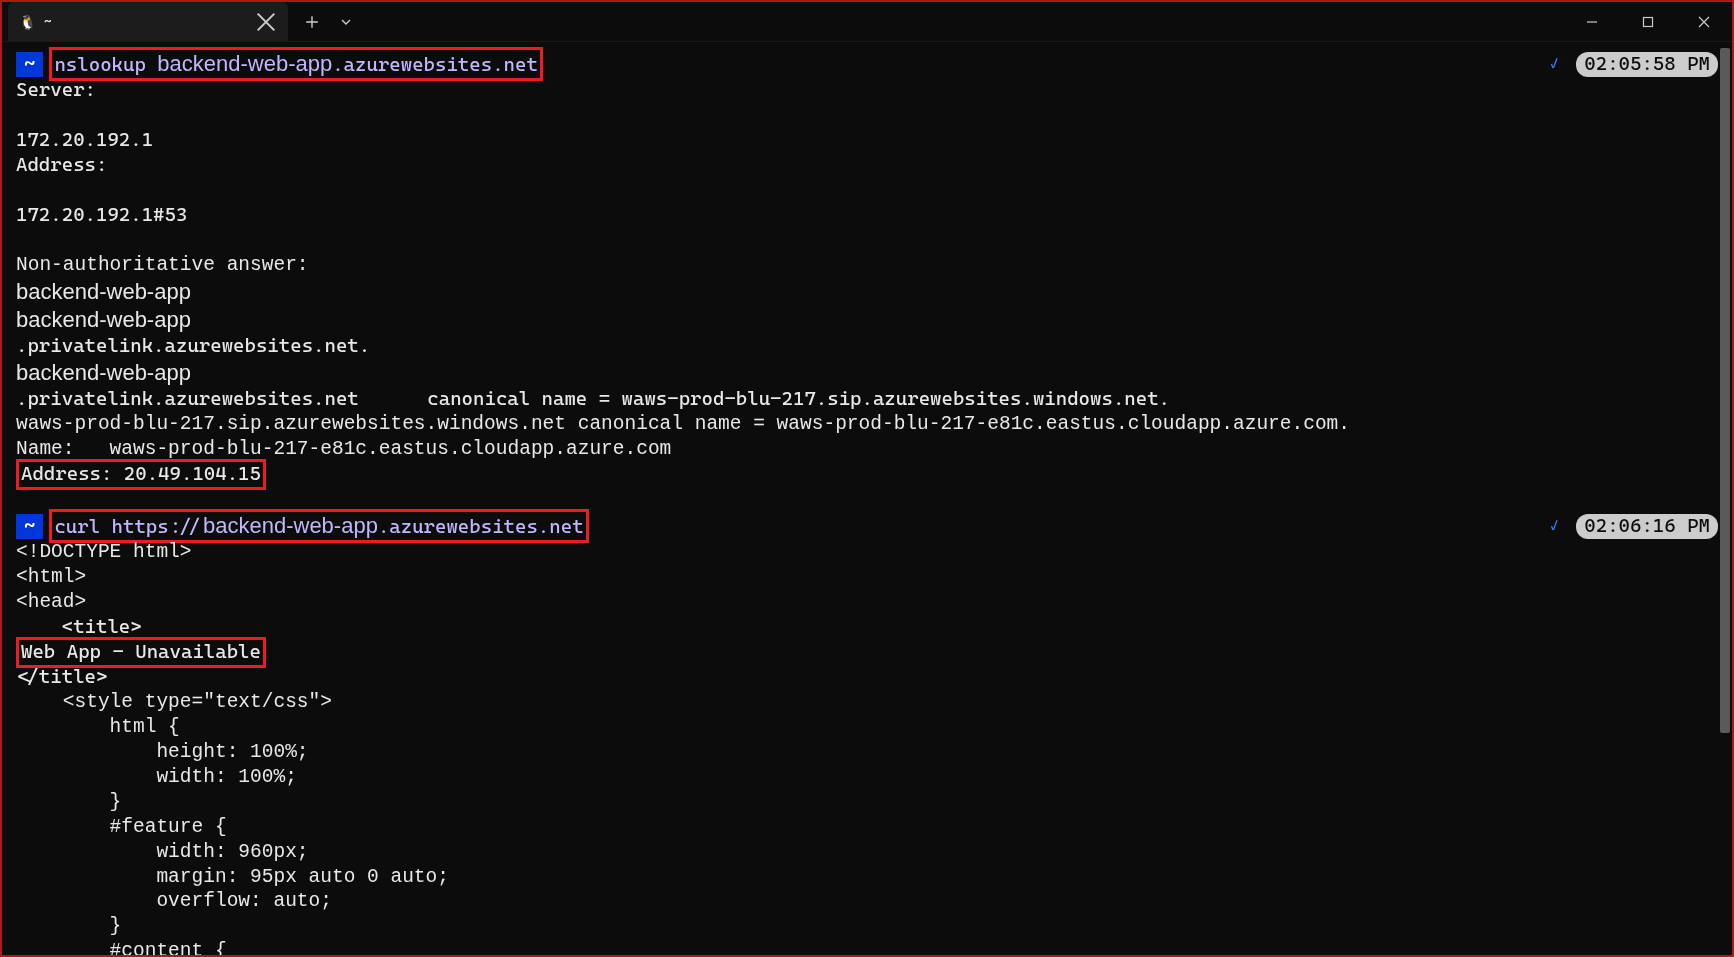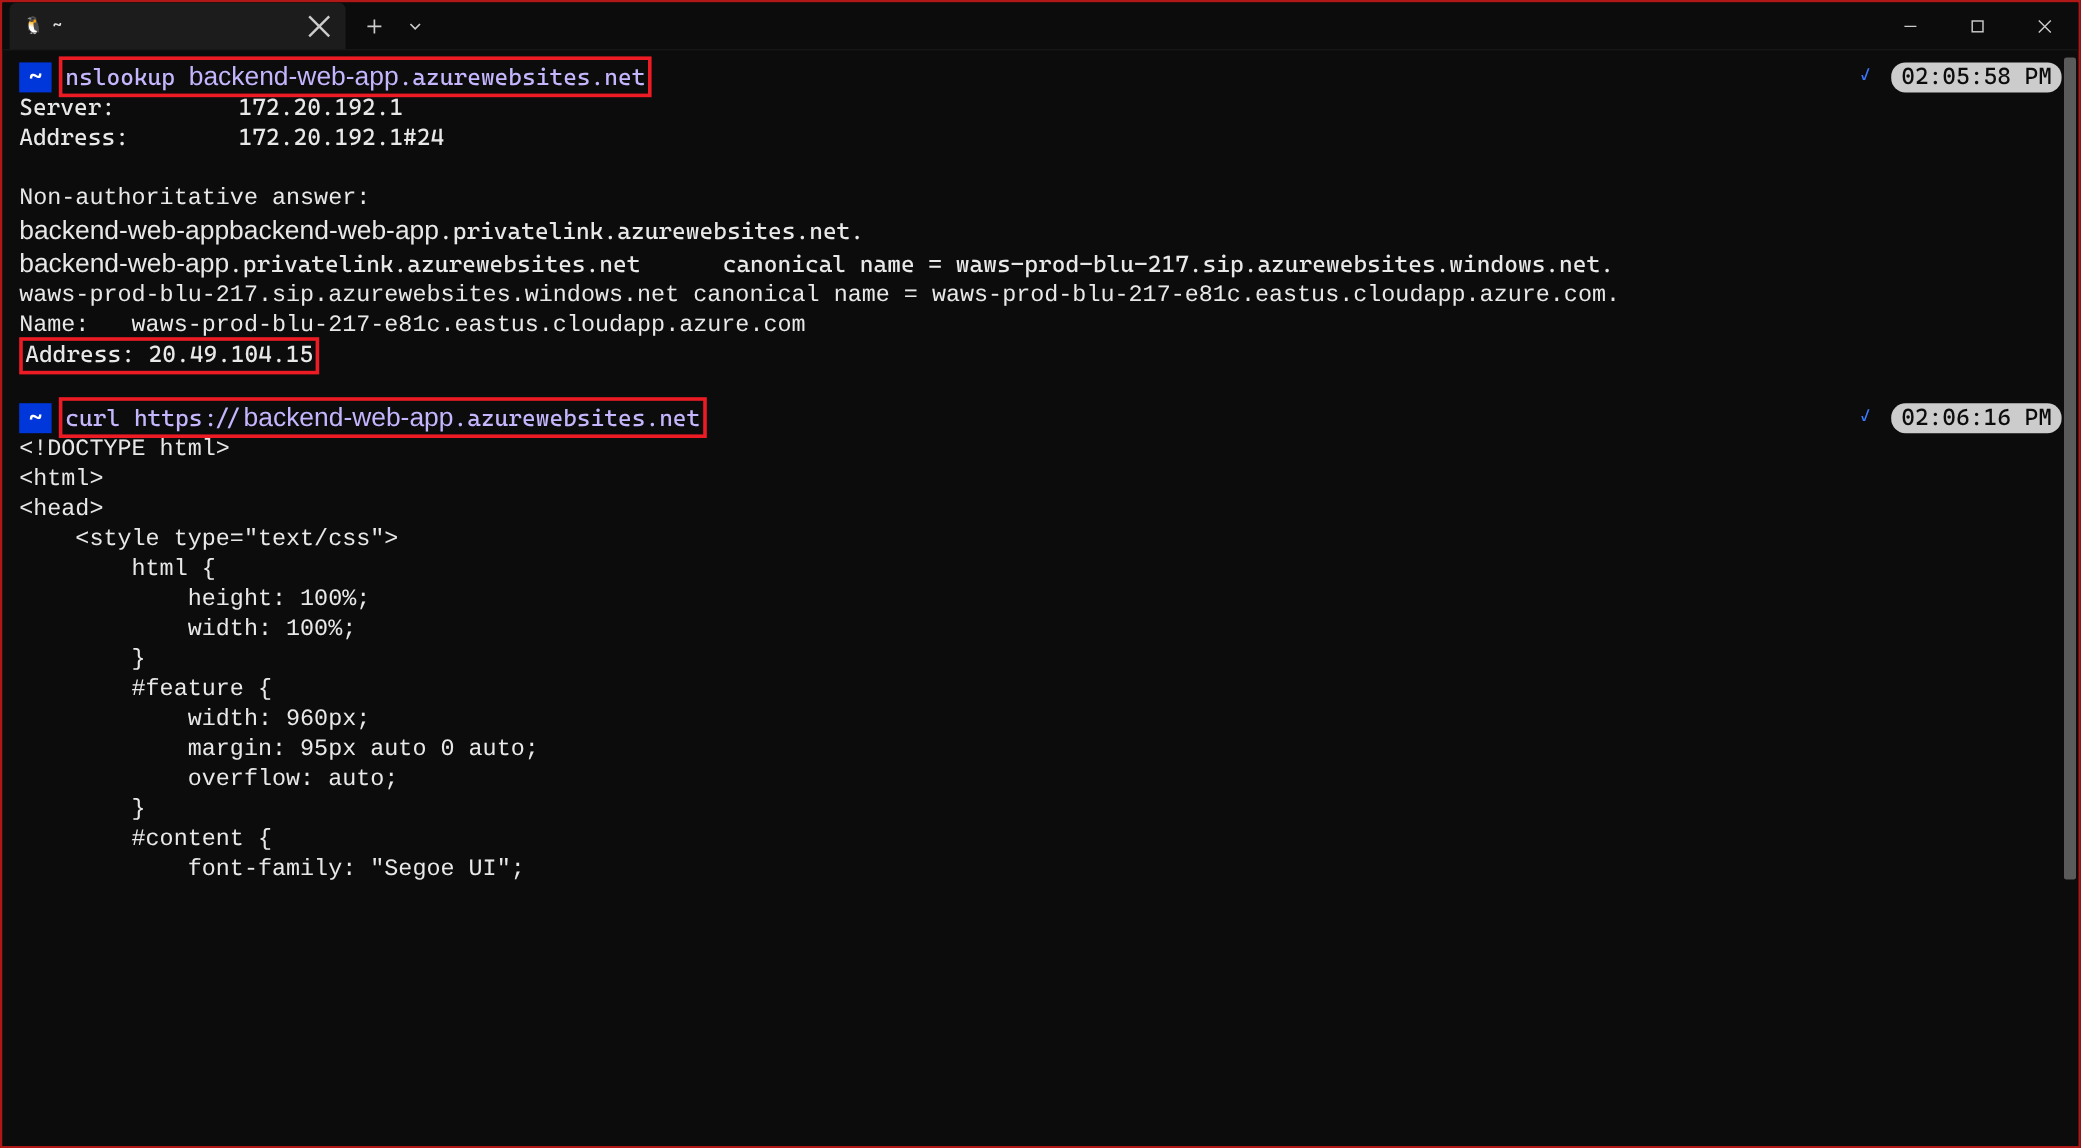--- a/index.html
+++ b/index.html
@@ -150,21 +150,21 @@
   .hl-red {
     border: 3px solid #ed1c24;
     display: inline-block;
     padding: 0 2px;
     margin: -3px 0;
   }
   .small-italic {
     font-family: "Segoe UI", Arial, sans-serif;
     font-size: 22px;
   }
-  .row { display: flex; flex-wrap: nowrap; align-items: baseline; white-space: pre; }
+  .row { display: flex; flex-wrap: nowrap; align-items: baseline; white-space: pre; flex-direction: column; }
 </style>
 </head>
 <body>
 
 <div class="window">
   <div class="titlebar">
     <div class="tabs">
       <div class="tab">
         <span class="tab-icon">🐧</span>
         <span class="tab-title">~</span>
@@ -211,21 +211,21 @@
       <span class="hl-red">
         <span class="cmd">nslookup </span><span class="cmd small-italic">backend-web-app</span><span class="cmd">.azurewebsites.net</span>
       </span>
       <span class="right-group">
         <span class="check">✓</span>
         <span class="time-badge">02:05:58 PM</span>
       </span>
     </div>
 
     <div class="row"><span>Server:</span><span>         </span><span>172.20.192.1</span></div>
-    <div class="row"><span>Address:</span><span>        </span><span>172.20.192.1#24</span></div>
+    <div class="row"><span>Address:</span><span>        </span><span>172.20.192.1#53</span></div>
     <div class="blank"></div>
     <div class="out">Non-authoritative answer:</div>
     <div class="row"><span class="small-italic">backend-web-app</span><span class="small-italic">backend-web-app</span><span>.privatelink.azurewebsites.net.</span></div>
     <div class="row"><span class="small-italic">backend-web-app</span><span>.privatelink.azurewebsites.net      canonical name = waws-prod-blu-217.sip.azurewebsites.windows.net.</span></div>
     <div class="out">waws-prod-blu-217.sip.azurewebsites.windows.net canonical name = waws-prod-blu-217-e81c.eastus.cloudapp.azure.com.</div>
     <div class="out">Name:   waws-prod-blu-217-e81c.eastus.cloudapp.azure.com</div>
     <div class="row"><span class="hl-red">Address: 20.49.104.15</span></div>
 
     <div class="blank"></div>
 
@@ -236,20 +236,21 @@
       </span>
       <span class="right-group">
         <span class="check">✓</span>
         <span class="time-badge">02:06:16 PM</span>
       </span>
     </div>
 
     <div class="out">&lt;!DOCTYPE html&gt;</div>
     <div class="out">&lt;html&gt;</div>
     <div class="out">&lt;head&gt;</div>
+    <div class="row"><span>    &lt;title&gt;</span><span class="hl-red">Web App - Unavailable</span><span>&lt;/title&gt;</span></div>
     <div class="out">    &lt;style type="text/css"&gt;</div>
     <div class="out">        html {</div>
     <div class="out">            height: 100%;</div>
     <div class="out">            width: 100%;</div>
     <div class="out">        }</div>
     <div class="out"></div>
     <div class="out">        #feature {</div>
     <div class="out">            width: 960px;</div>
     <div class="out">            margin: 95px auto 0 auto;</div>
     <div class="out">            overflow: auto;</div>

